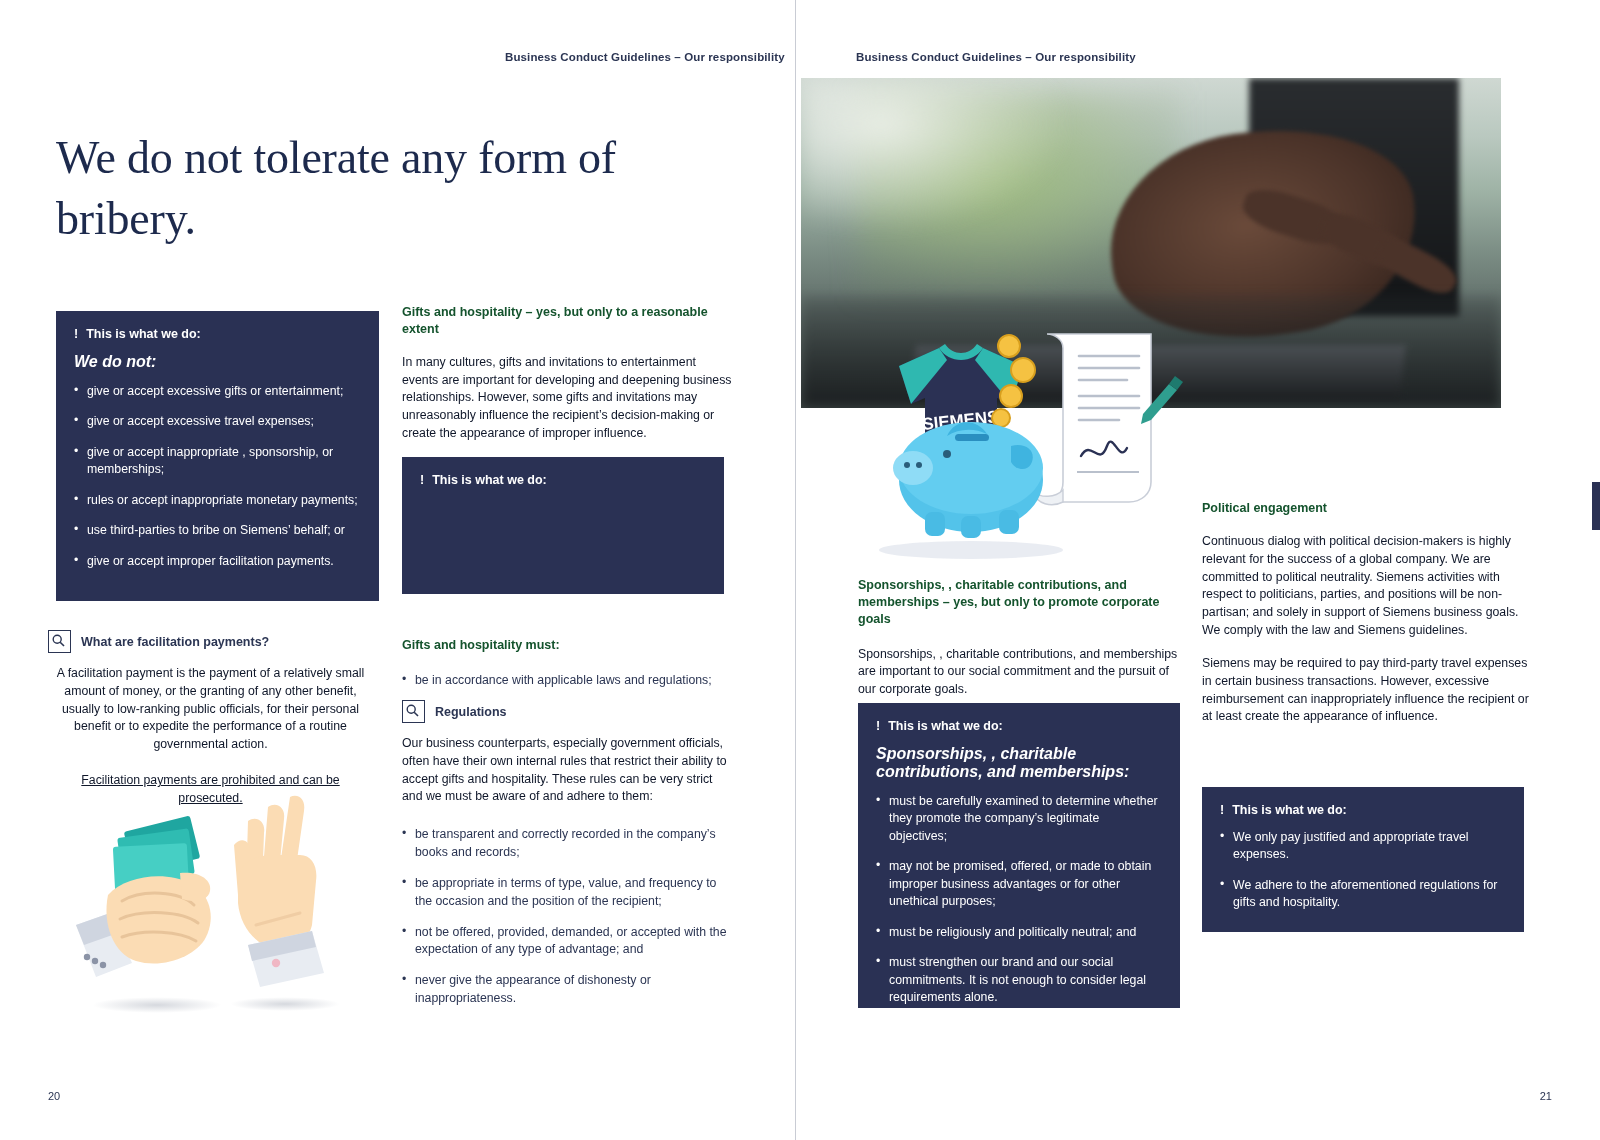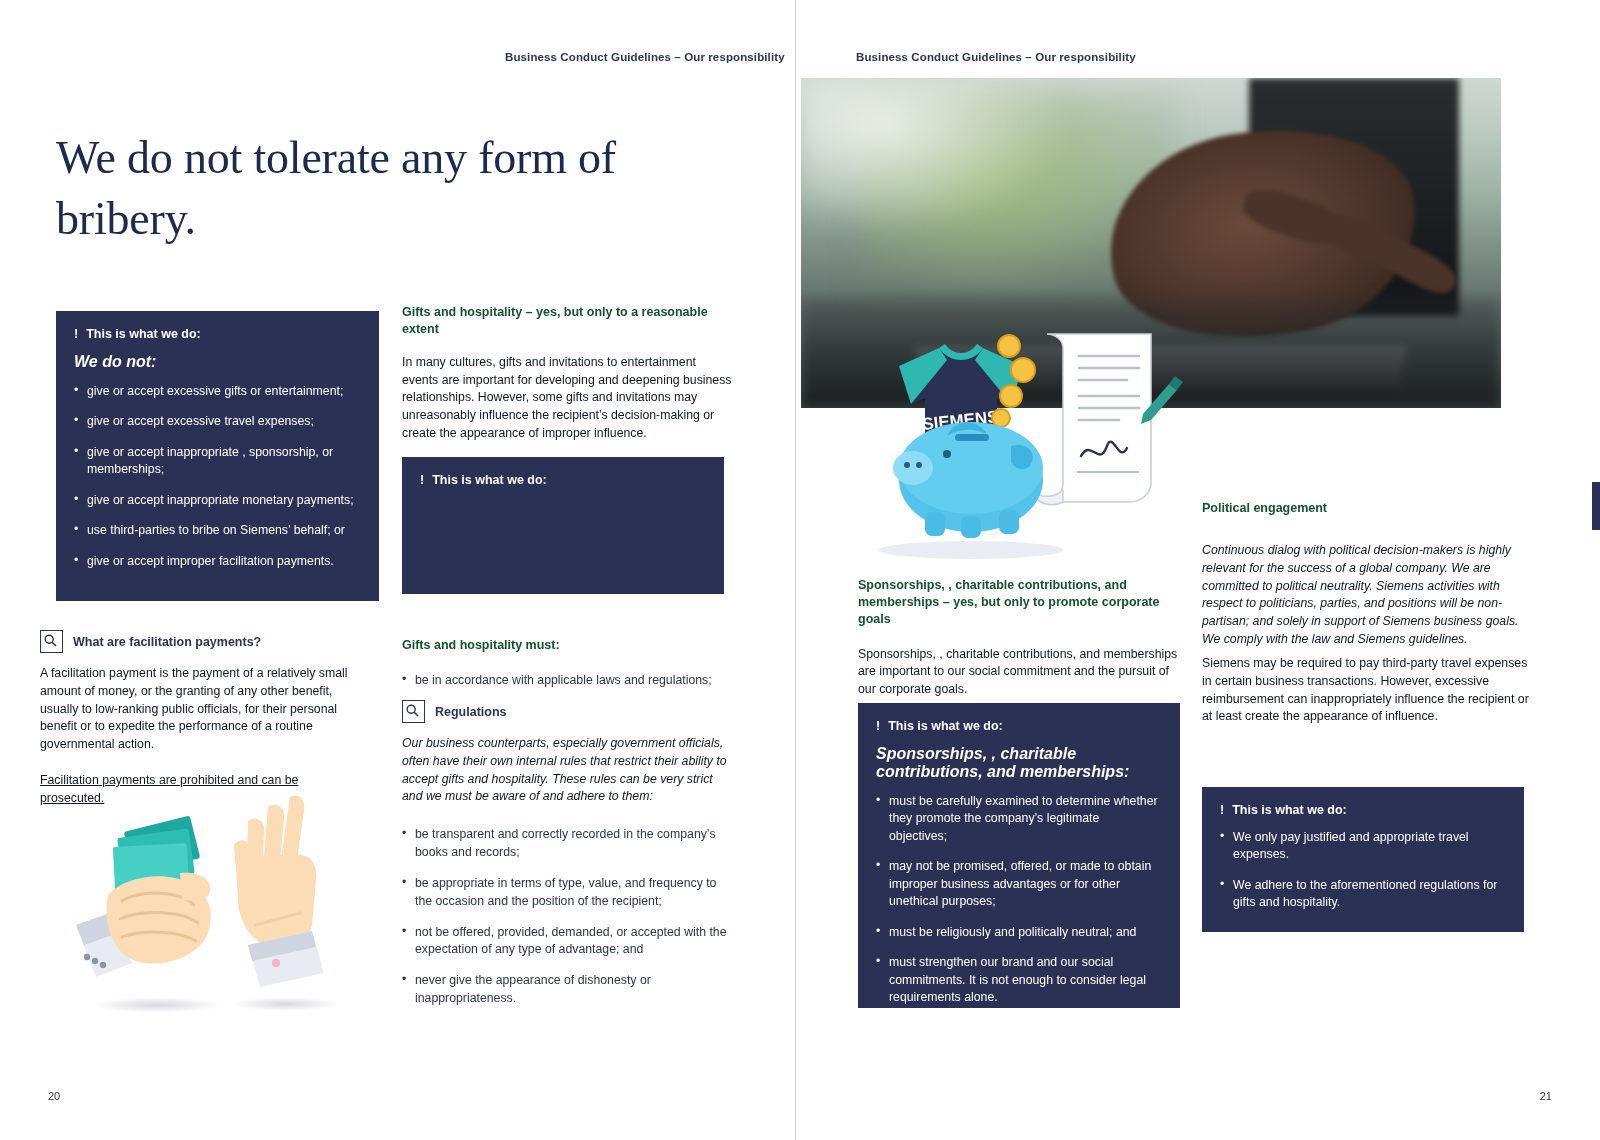--- a/index.html
+++ b/index.html
@@ -250,27 +250,27 @@
     <div class="callout" style="left:56px; top:311px; width:323px; height:290px;">
       <div class="c-title">
         <span class="bang">!</span>
         <span>This is what we do:</span>
       </div>
       <div class="c-sub">We do not:</div>
       <ul>
         <li>give or accept excessive gifts or entertainment;</li>
         <li>give or accept excessive travel expenses;</li>
         <li>give or accept inappropriate , sponsorship, or memberships;</li>
-        <li>give or accept inappropriate monetary payments;</li>
+        <li>rules or accept inappropriate monetary payments;</li>
         <li>use third-parties to bribe on Siemens’ behalf; or</li>
         <li>give or accept improper facilitation payments.</li>
       </ul>
     </div>
 
-    <div class="block" style="left:40px; top:630px; width:325px;">
+    <div class="block" style="left:48px; top:630px; width:325px;text-align:center;">
       <div class="icon-head">
         <span class="icon-box">
           <svg width="15" height="15" viewBox="0 0 15 15">
             <circle cx="6.2" cy="6.2" r="4" fill="none" stroke="#2b3553" stroke-width="1.4"></circle>
             <line x1="9.2" y1="9.2" x2="13" y2="13" stroke="#2b3553" stroke-width="1.6"></line>
           </svg>
         </span>
         <span class="ih-label">What are facilitation payments?</span>
       </div>
       <p>A facilitation payment is the payment of a relatively small amount of money, or the granting of any other benefit, usually to low-ranking public officials, for their personal benefit or to expedite the performance of a routine governmental action.</p>
@@ -337,21 +337,21 @@
     <div class="block" style="left:402px; top:700px; width:330px;">
       <div class="icon-head">
         <span class="icon-box">
           <svg width="15" height="15" viewBox="0 0 15 15">
             <circle cx="6.2" cy="6.2" r="4" fill="none" stroke="#2b3553" stroke-width="1.4"></circle>
             <line x1="9.2" y1="9.2" x2="13" y2="13" stroke="#2b3553" stroke-width="1.6"></line>
           </svg>
         </span>
         <span class="ih-label">Regulations</span>
       </div>
-      <p style="margin-top:4px;font-style:italic;">Our business counterparts, especially government officials, often have their own internal rules that restrict their ability to accept gifts and hospitality. These rules can be very strict and we must be aware of and adhere to them:</p>
+      <p style="margin-top:4px;">Our business counterparts, especially government officials, often have their own internal rules that restrict their ability to accept gifts and hospitality. These rules can be very strict and we must be aware of and adhere to them:</p>
       <ul style="margin-top:20px;">
         <li>be transparent and correctly recorded in the company’s books and records;</li>
         <li>be appropriate in terms of type, value, and frequency to the occasion and the position of the recipient;</li>
         <li>not be offered, provided, demanded, or accepted with the expectation of any type of advantage; and</li>
         <li>never give the appearance of dishonesty or inappropriateness.</li>
       </ul>
     </div>
 
     <div class="folio folio-left">20</div>
   </div>
@@ -441,21 +441,21 @@
       <ul>
         <li>must be carefully examined to determine whether they promote the company’s legitimate objectives;</li>
         <li>may not be promised, offered, or made to obtain improper business advantages or for other unethical purposes;</li>
         <li>must be religiously and politically neutral; and</li>
         <li>must strengthen our brand and our social commitments. It is not enough to consider legal requirements alone.</li>
       </ul>
     </div>
 
     <div class="block" style="left:406px; top:500px; width:330px;">
       <h3>Political engagement</h3>
-      <p style="margin-top:25px;font-style:italic;">Continuous dialog with political decision-makers is highly relevant for the success of a global company. We are committed to political neutrality. Siemens activities with respect to politicians, parties, and positions will be non-partisan; and solely in support of Siemens business goals. We comply with the law and Siemens guidelines.</p>
+      <p style="margin-top:16px;">Continuous dialog with political decision-makers is highly relevant for the success of a global company. We are committed to political neutrality. Siemens activities with respect to politicians, parties, and positions will be non-partisan; and solely in support of Siemens business goals. We comply with the law and Siemens guidelines.</p>
     </div>
 
     <div class="block" style="left:406px; top:637px; width:330px;">
       <p style="margin-top:18px;">Siemens may be required to pay third-party travel expenses in certain business transactions. However, excessive reimbursement can inappropriately influence the recipient or at least create the appearance of influence.</p>
     </div>
 
     <div class="callout" style="left:406px; top:787px; width:322px; height:145px;">
       <div class="c-title">
         <span class="bang">!</span>
         <span>This is what we do:</span>

